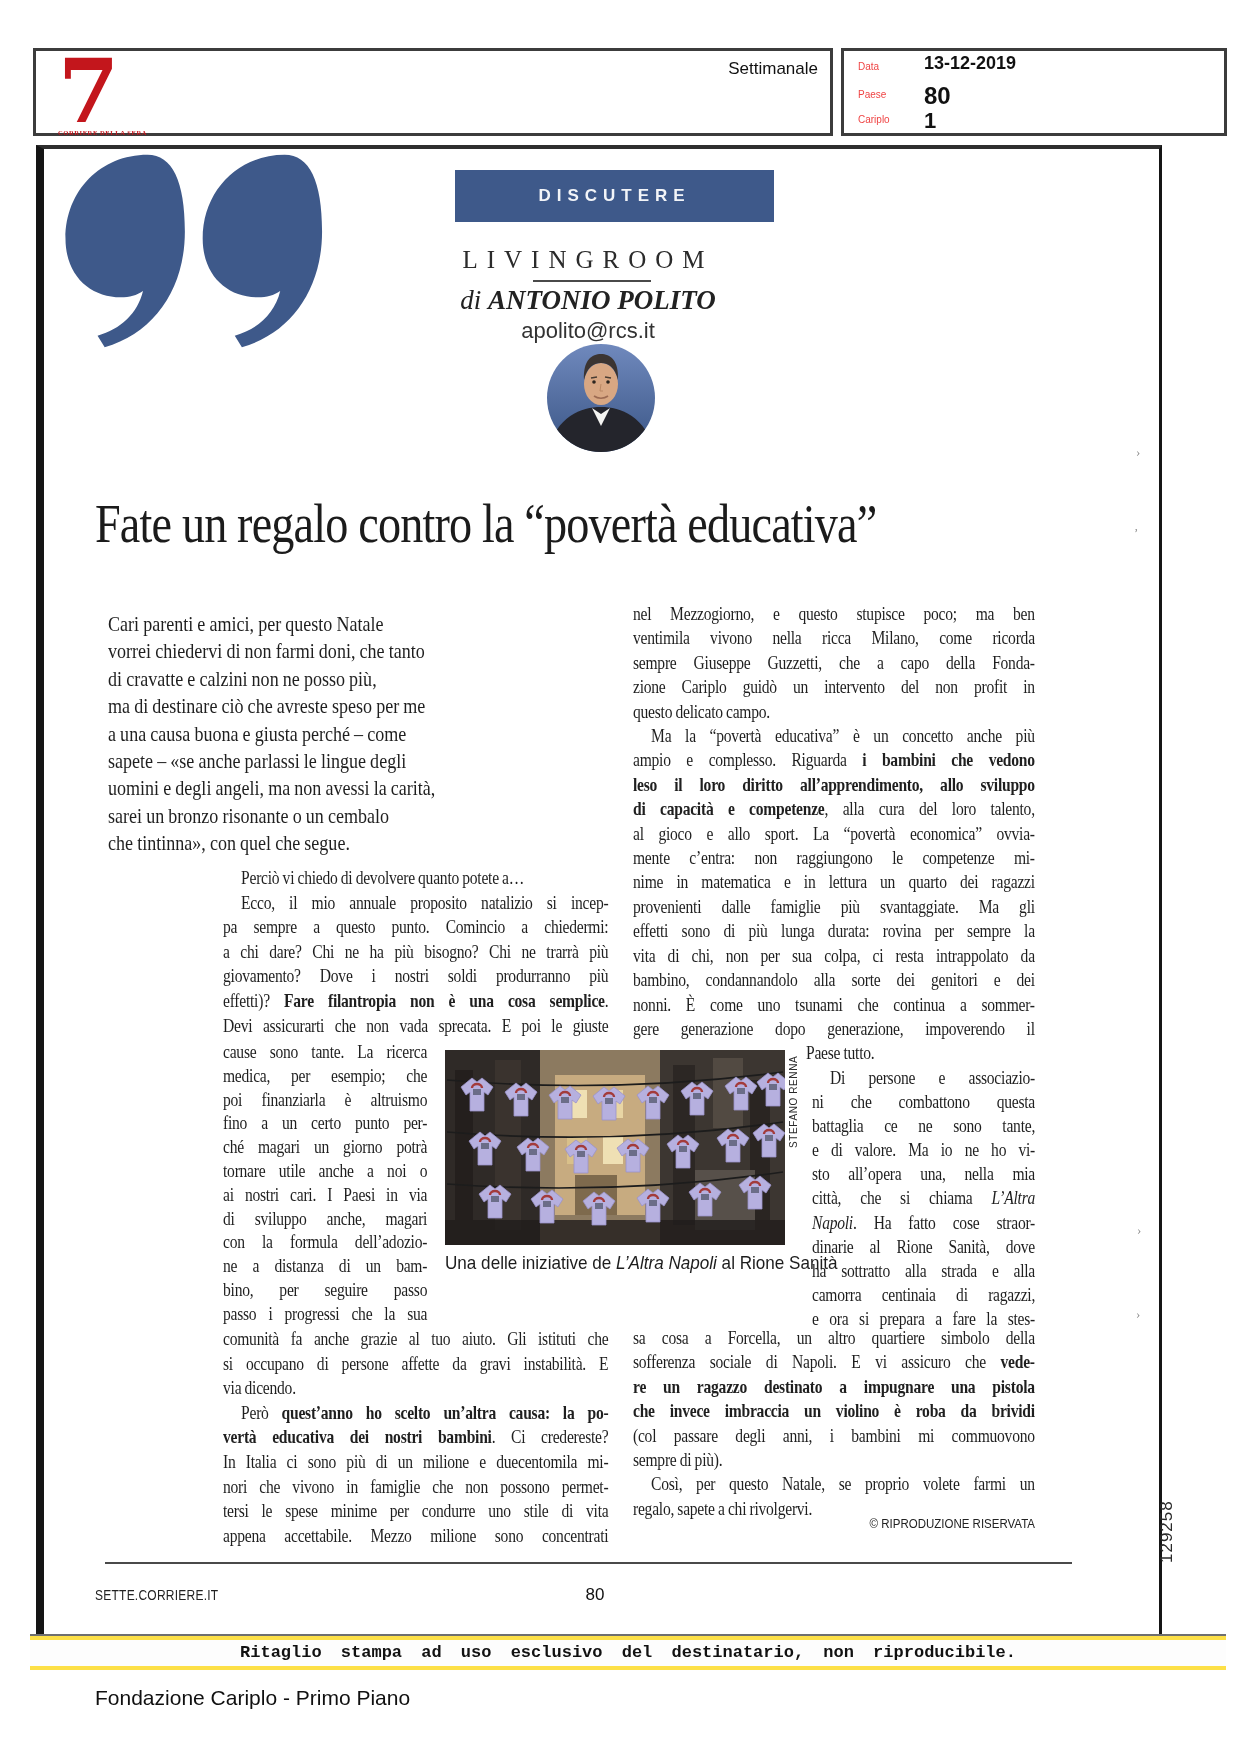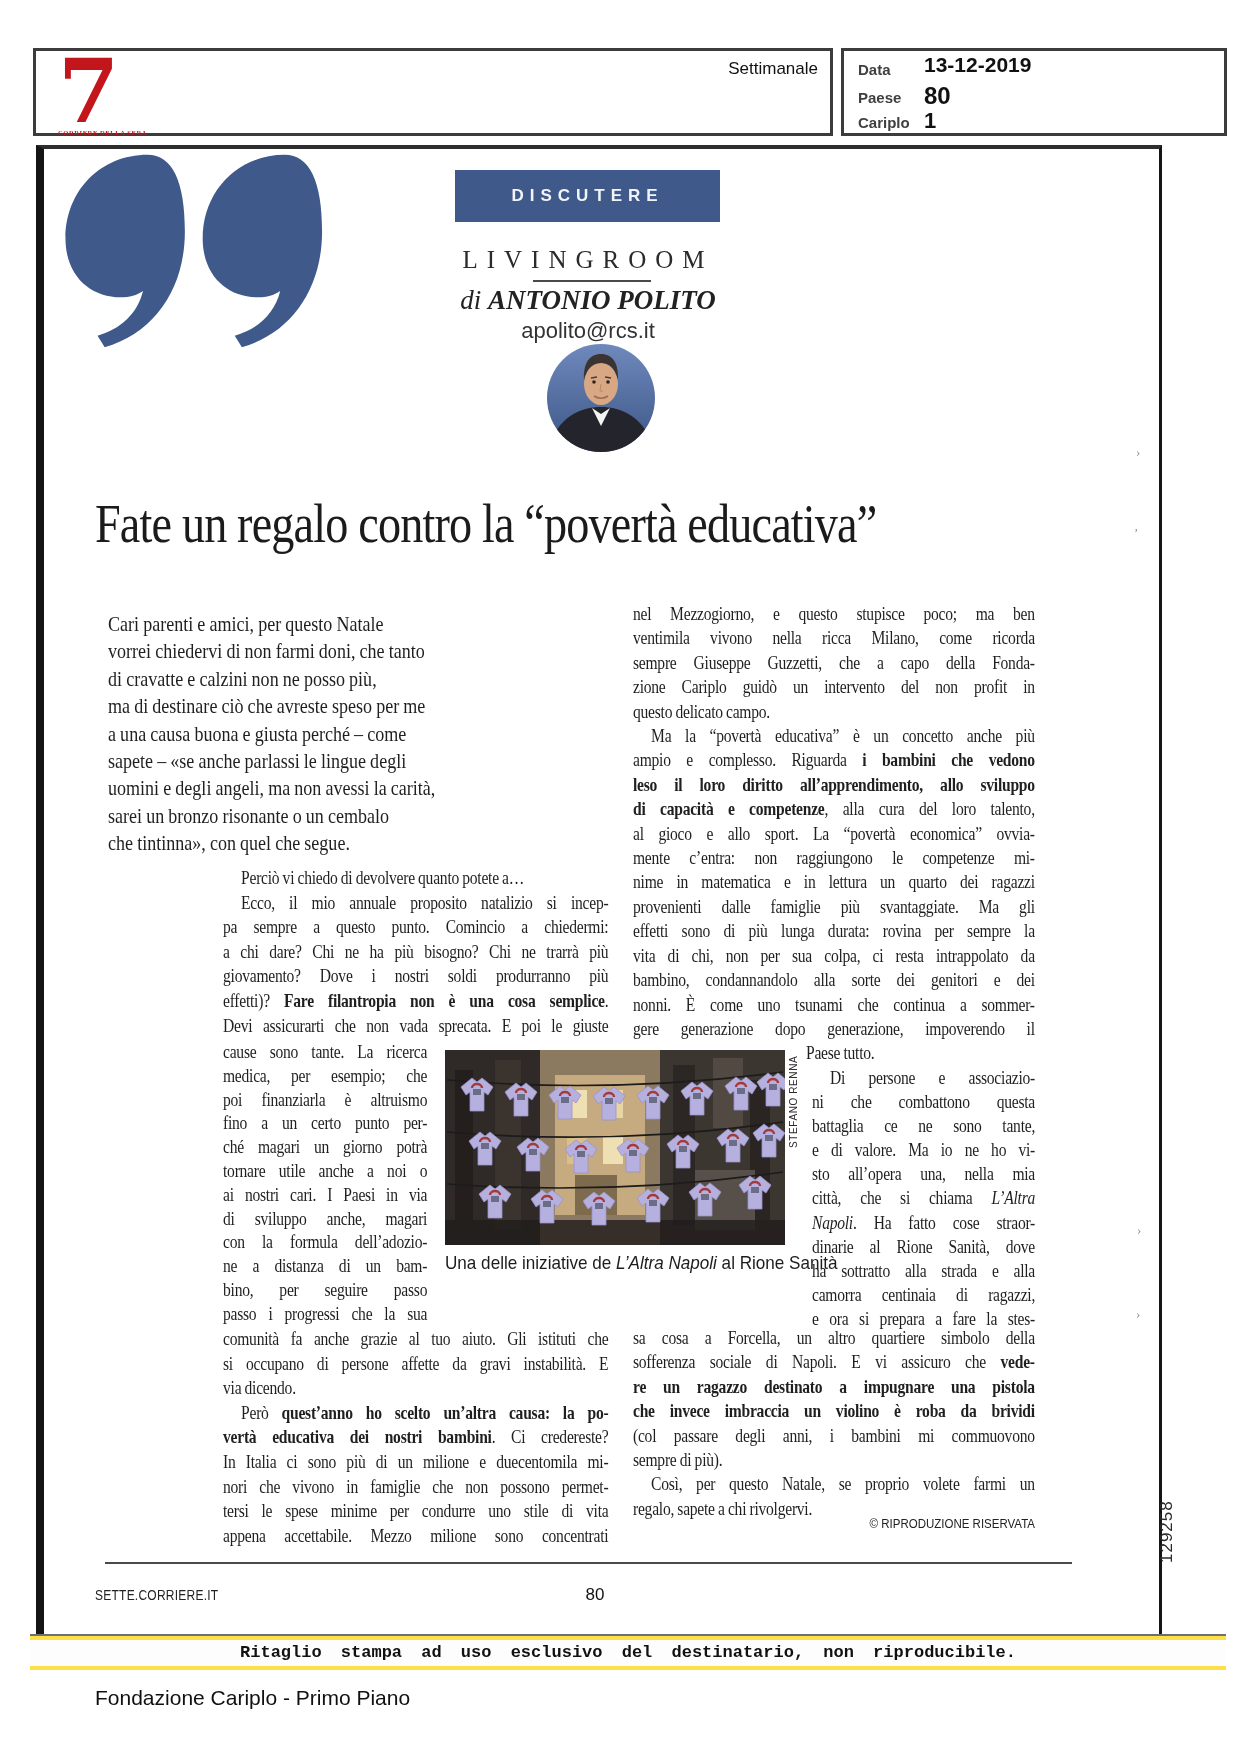--- a/index.html
+++ b/index.html
@@ -5,21 +5,21 @@
   html,body{margin:0;padding:0;background:#e9e9e9;}
   .page{position:relative;width:1248px;height:1751px;background:#ffffff;
         font-family:"Liberation Serif",serif;color:#1f1f1f;overflow:hidden;margin:0 auto;}
   .abs{position:absolute;}
   .sans{font-family:"Liberation Sans",sans-serif;}
 
   
   .hbox{border:3px solid #3c3c3c;background:#fff;}
   .logo7{font-family:"DejaVu Serif",serif;font-weight:bold;color:#c3161c;font-size:88px;line-height:76px;}
   .logosub{font-size:6.5px;letter-spacing:.6px;color:#c3161c;font-weight:bold;}
-  .metalabel{font-size:15px;color:#404040;font-weight:bold;}
+  .metalabel{font-size:10px;color:#ef4444;}
   .metaval{font-weight:bold;color:#111;}
 
   
   .mainbox{border-top:4px solid #2e2e2e;border-left:8px solid #151515;border-right:3px solid #151515;background:#fff;}
 
   .discutere{background:#3e598a;color:#f2f4f8;text-align:center;
              font-family:"Liberation Sans",sans-serif;font-weight:bold;
              font-size:17px;letter-spacing:6px;}
   .livingroom{font-size:25px;letter-spacing:9px;color:#2b2b2b;text-align:center;}
   .byline{font-size:27px;text-align:center;color:#222;}
@@ -63,39 +63,39 @@
   <div class="abs hbox" style="left:33px;top:48px;width:794px;height:82px;">
     <div class="abs" style="left:22px;top:2px;">
       <div class="logo7">7</div>
       <div class="logosub">CORRIERE DELLA SERA</div>
     </div>
     <div class="abs sans" style="right:12px;top:8px;font-size:17px;color:#111;">Settimanale</div>
   </div>
 
   <div class="abs hbox" style="left:841px;top:48px;width:380px;height:82px;">
     <div class="abs metalabel sans" style="left:14px;top:10px;">Data</div>
-    <div class="abs metaval sans" style="left:80px;top:2px;font-size:21px;">13-12-2019</div>
+    <div class="abs metaval sans" style="left:80px;top:2px;font-size:18px;">13-12-2019</div>
     <div class="abs metalabel sans" style="left:14px;top:38px;">Paese</div>
     <div class="abs metaval sans" style="left:80px;top:31px;font-size:24px;">80</div>
     <div class="abs metalabel sans" style="left:14px;top:63px;">Cariplo</div>
     <div class="abs metaval sans" style="left:80px;top:57px;font-size:22px;">1</div>
   </div>
 
   <div class="abs mainbox" style="left:36px;top:145px;width:1115px;height:1489px;"></div>
 
   <div class="abs" style="left:48px;top:153px;">
     <svg width="288" height="196" viewBox="0 0 300 220">
       <g fill="#3e598a">
         <path d="M100,2 C48,2 8,42 8,96 C8,138 36,162 70,162 C80,162 88,160 95,155 C89,180 70,198 44,205 L52,218 C108,202 142,152 142,88 C142,32 128,2 100,2 Z"></path>
         <path d="M254,2 C202,2 162,42 162,96 C162,138 190,162 224,162 C234,162 242,160 249,155 C243,180 224,198 198,205 L206,218 C262,202 296,152 296,88 C296,32 282,2 254,2 Z"></path>
       </g>
     </svg>
   </div>
 
-  <div class="abs discutere" style="left:455px;top:170px;width:265px;height:52px;line-height:52px;">DISCUTERE</div>
+  <div class="abs discutere" style="left:455px;top:170px;width:319px;height:52px;line-height:52px;">DISCUTERE</div>
 
   <div class="abs livingroom" style="left:448px;top:246px;width:280px;">LIVINGROOM</div>
   <div class="abs rule" style="left:533px;top:280px;width:118px;height:2px;"></div>
   <div class="abs byline center-lines" style="left:430px;top:285px;width:316px;">
       <div class="jline last"><span style="font-style: italic;">di </span><span style="font-weight: bold; font-style: italic;">ANTONIO POLITO</span></div>
     </div>
   <div class="abs email sans" style="left:430px;top:318px;width:316px;">apolito@rcs.it</div>
 
   <div class="abs portrait" style="left:547px;top:344px;width:108px;height:108px;">
     <svg width="108" height="108" viewBox="0 0 108 108">

